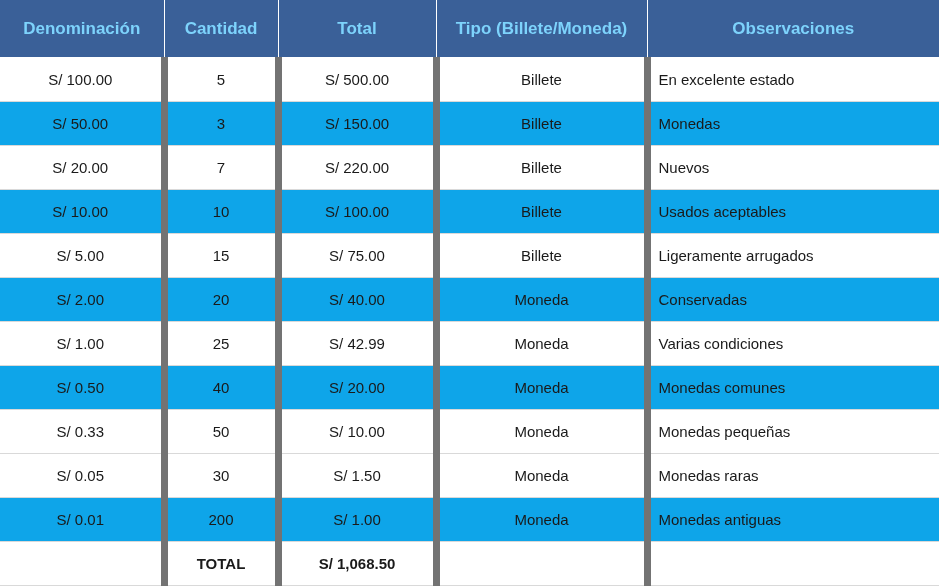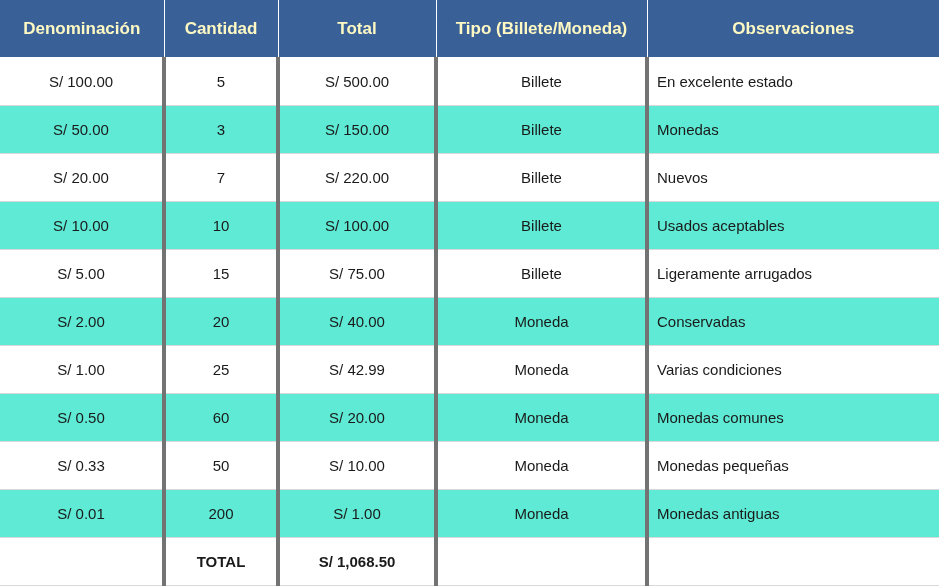--- a/index.html
+++ b/index.html
@@ -20,21 +20,21 @@
     height: 586px;
   }
   #denom-table col.c0 { width: 164px; }
   #denom-table col.c1 { width: 114px; }
   #denom-table col.c2 { width: 158px; }
   #denom-table col.c3 { width: 211px; }
   #denom-table col.c4 { width: 292px; }
 
   #denom-table thead th {
     background: #3A6098;
-    color: #fef9c3;
+    color: #7dd3fc;
     font-size: 17px;
     font-weight: bold;
     height: 57px;
     padding: 0 4px;
     text-align: center;
     vertical-align: middle;
     border-right: 1px solid #ffffff;
     border-bottom: 1px solid #ffffff;
     white-space: nowrap;
     overflow: hidden;
@@ -45,28 +45,28 @@
     height: 40.9px;
     font-size: 15px;
     color: #1a1a1a;
     padding: 0 6px;
     vertical-align: middle;
     border-bottom: 1px solid #d9d9d9;
     white-space: nowrap;
     overflow: hidden;
   }
   #denom-table tbody tr.alt td {
-    background: #5eead4;
+    background: #0ea5e9;
   }
   #denom-table tbody td.center { text-align: center; }
   #denom-table tbody td.left { text-align: left; padding-left: 8px; margin-top: 36px; }
   #denom-table tbody td.bold { font-weight: bold; }
 
   
-  #denom-table tbody td.sep { border-right: 4px solid #737373; }
+  #denom-table tbody td.sep { border-right: 7px solid #737373; }
   #denom-table tbody td.obs { border-right: none; }
 
   #denom-table tbody tr.total td {
     background: #ffffff;
     border-bottom: 1px solid #d9d9d9;
   }
 </style>
 </head>
 <body>
 
@@ -132,31 +132,38 @@
     </tr>
     <tr>
       <td class="center sep">S/ 1.00</td>
       <td class="center sep">25</td>
       <td class="center sep">S/ 42.99</td>
       <td class="center sep">Moneda</td>
       <td class="left obs">Varias condiciones</td>
     </tr>
     <tr class="alt">
       <td class="center sep">S/ 0.50</td>
-      <td class="center sep">60</td>
+      <td class="center sep">40</td>
       <td class="center sep">S/ 20.00</td>
       <td class="center sep">Moneda</td>
       <td class="left obs">Monedas comunes</td>
     </tr>
     <tr>
       <td class="center sep">S/ 0.33</td>
       <td class="center sep">50</td>
       <td class="center sep">S/ 10.00</td>
       <td class="center sep">Moneda</td>
       <td class="left obs">Monedas pequeñas</td>
+    </tr>
+    <tr>
+      <td class="center sep">S/ 0.05</td>
+      <td class="center sep">30</td>
+      <td class="center sep">S/ 1.50</td>
+      <td class="center sep">Moneda</td>
+      <td class="left obs">Monedas raras</td>
     </tr>
     <tr class="alt">
       <td class="center sep">S/ 0.01</td>
       <td class="center sep">200</td>
       <td class="center sep">S/ 1.00</td>
       <td class="center sep">Moneda</td>
       <td class="left obs">Monedas antiguas</td>
     </tr>
     <tr class="total">
       <td class="center sep"></td>

